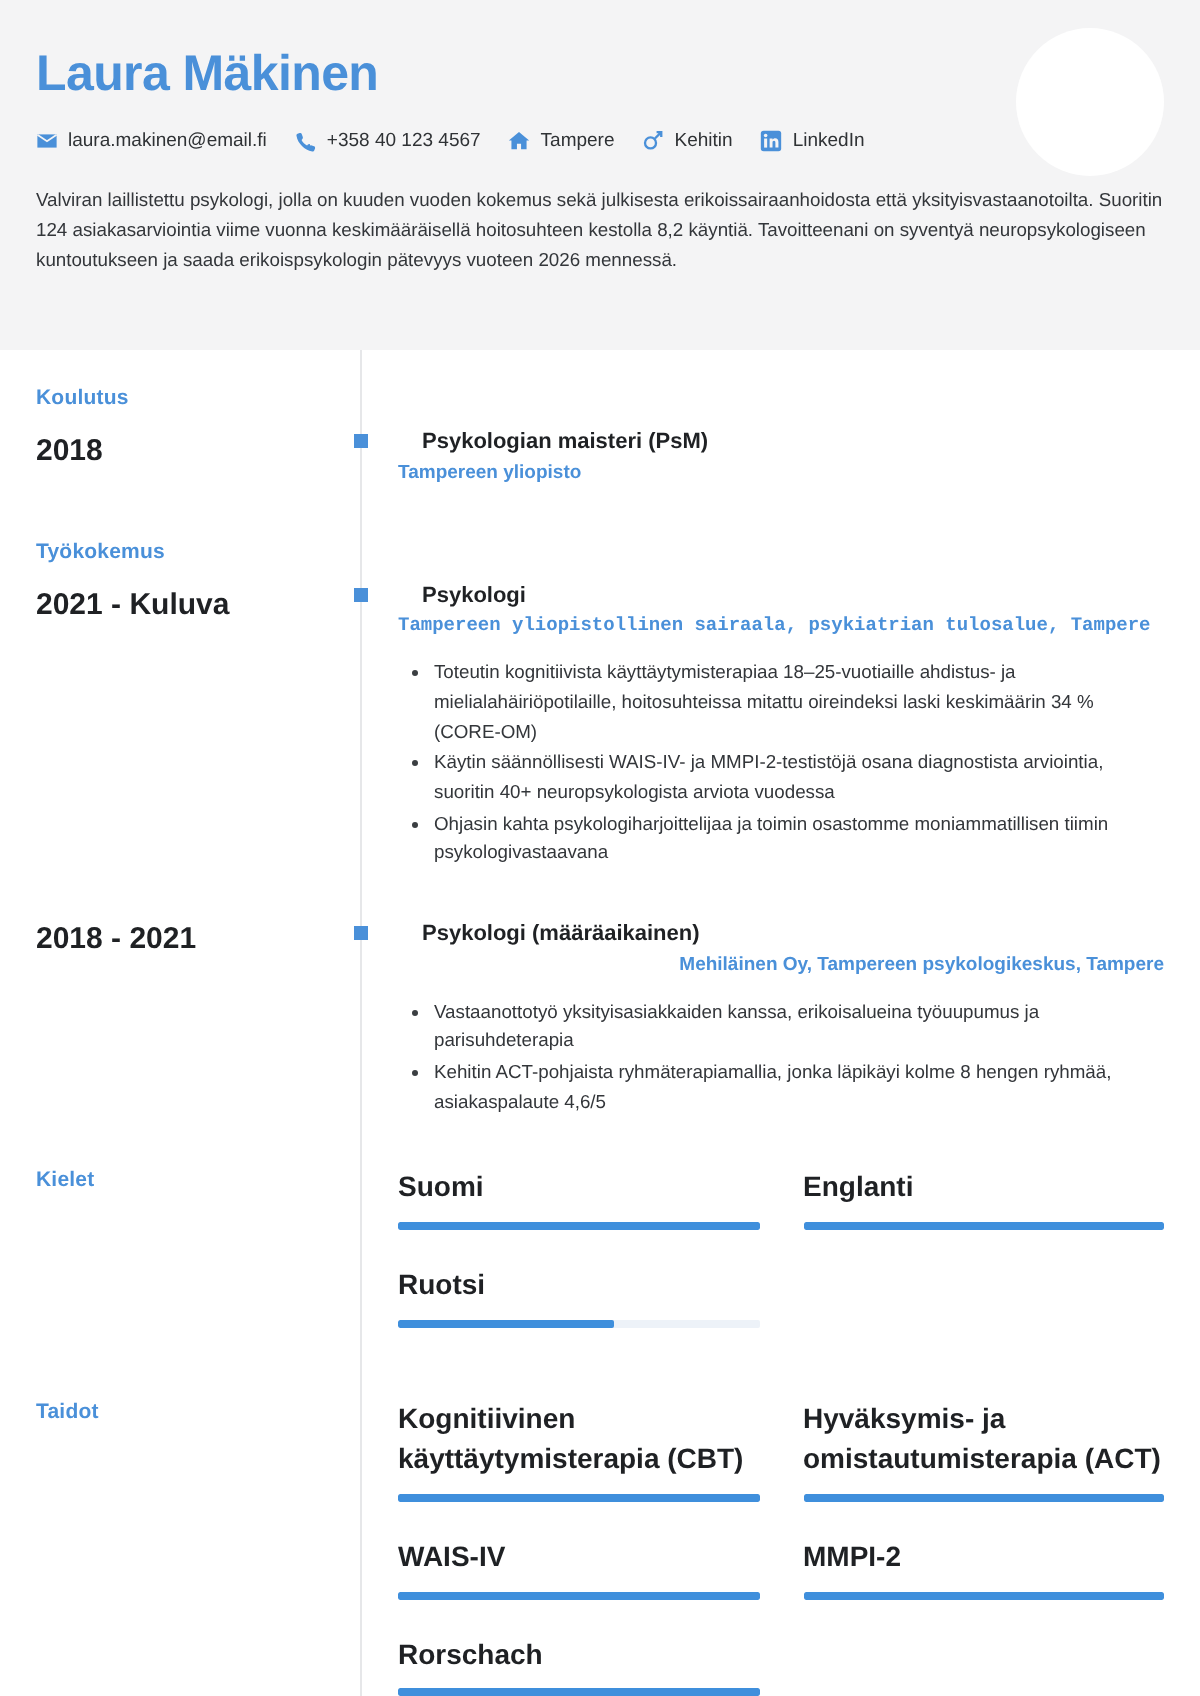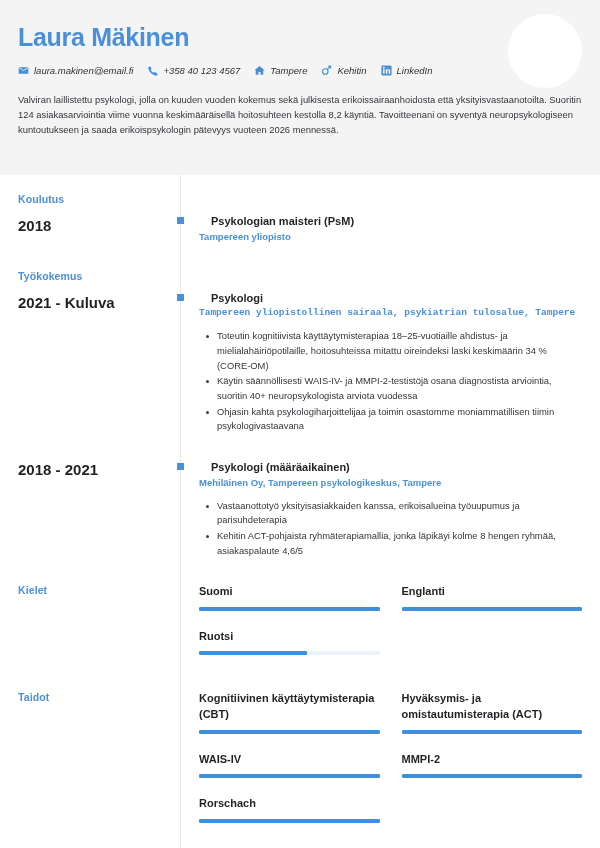--- a/index.html
+++ b/index.html
@@ -46,21 +46,20 @@
     margin-bottom: 16px;
   }
 
   .contact-item {
     display: flex;
     align-items: center;
     gap: 5px;
     font-size: 9.5px;
     color: #2f3235;
     white-space: nowrap;
-    font-style: italic;
   }
 
   .contact-item .ico {
     display: inline-flex;
     align-items: center;
     justify-content: center;
     width: 11px;
     height: 11px;
     color: #4a90d9;
     flex: 0 0 auto;
@@ -194,21 +193,21 @@
   .grid2 {
     display: flex;
     flex-wrap: wrap;
     gap: 0 22px;
   }
   .grid-cell {
     width: calc(50% - 11px);
     margin-bottom: 18px;
   }
   .grid-cell .lbl {
-    font-size: 11px;
+    font-size: 14px;
     font-weight: bold;
     color: #1f2124;
     line-height: 1.42;
     margin-bottom: 7px;
     min-height: 13px;
   }
   .bar-track {
     position: relative;
     height: 4px;
     background: #edf2f8;
@@ -332,21 +331,21 @@
             <li>Käytin säännöllisesti WAIS-IV- ja MMPI-2-testistöjä osana diagnostista arviointia, suoritin 40+ neuropsykologista arviota vuodessa</li>
             <li>Ohjasin kahta psykologiharjoittelijaa ja toimin osastomme moniammatillisen tiimin psykologivastaavana</li>
           </ul>
         </div>
 
         <div style="height:22px"></div>
 
         <div class="entry">
           <span class="marker" style="background: rgb(74, 144, 217);"></span>
           <div class="job-title">Psykologi (määräaikainen)</div>
-          <div class="org" style="color: rgb(74, 144, 217);">Mehiläinen Oy, Tampereen psykologikeskus, Tampere</div>
+          <div class="org" style="color: rgb(74, 144, 217); text-align: right;">Mehiläinen Oy, Tampereen psykologikeskus, Tampere</div>
           <ul class="bullets">
             <li>Vastaanottotyö yksityisasiakkaiden kanssa, erikoisalueina työuupumus ja parisuhdeterapia</li>
             <li>Kehitin ACT-pohjaista ryhmäterapiamallia, jonka läpikäyi kolme 8 hengen ryhmää, asiakaspalaute 4,6/5</li>
           </ul>
         </div>
       </div>
     </div>
 
     <div class="sec-gap"></div>
 

